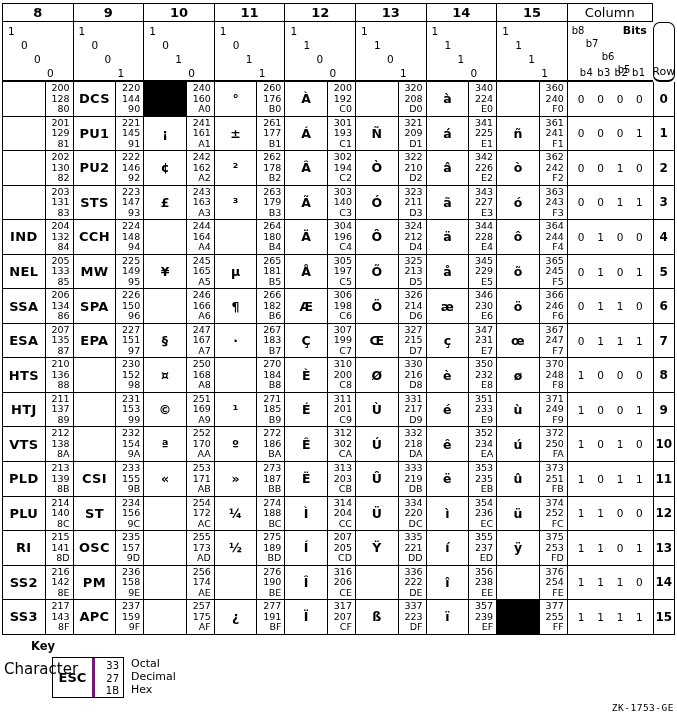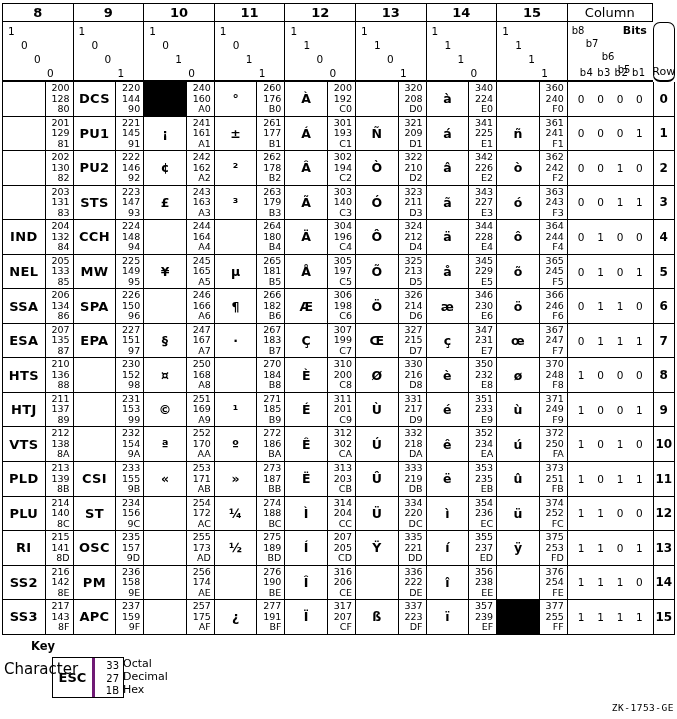--- a/index.html
+++ b/index.html
@@ -52,21 +52,21 @@
     font-weight:bold; font-size:12px; border-right:1px solid #000; }
 
   
   .key-title { position:absolute; left:4px; top:639px; font-weight:bold; font-size:11.5px;margin-left:27px; }
   .key-charlabel { position:absolute; left:4px; top:660px; font-size:15px; }
   .key-box { position:absolute; left:52px; top:657px; width:72px; height:41px;
     border:1px solid #000; display:flex; }
   .key-esc { width:42px; display:flex; align-items:center; justify-content:center;
     font-weight:bold; font-size:13px; border-right:3px solid #701a75; }
   .key-nums { flex:1; font-size:10px; line-height:12.5px; text-align:right; padding:2px 4px 0 0; }
-  .key-labels { position:absolute; left:123px; top:658px; font-size:11px; line-height:12.8px; }
+  .key-labels { position:absolute; left:131px; top:658px; font-size:11px; line-height:12.8px; }
 
   .footer-id { position:absolute; right:3px; top:702px;
     font-family:"DejaVu Sans Mono", monospace; font-size:9.5px; letter-spacing:0.5px; }
 </style>
 </head>
 <body>
 
 <div class="grid" id="grid">
 
   <div class="cell h1">8</div>

